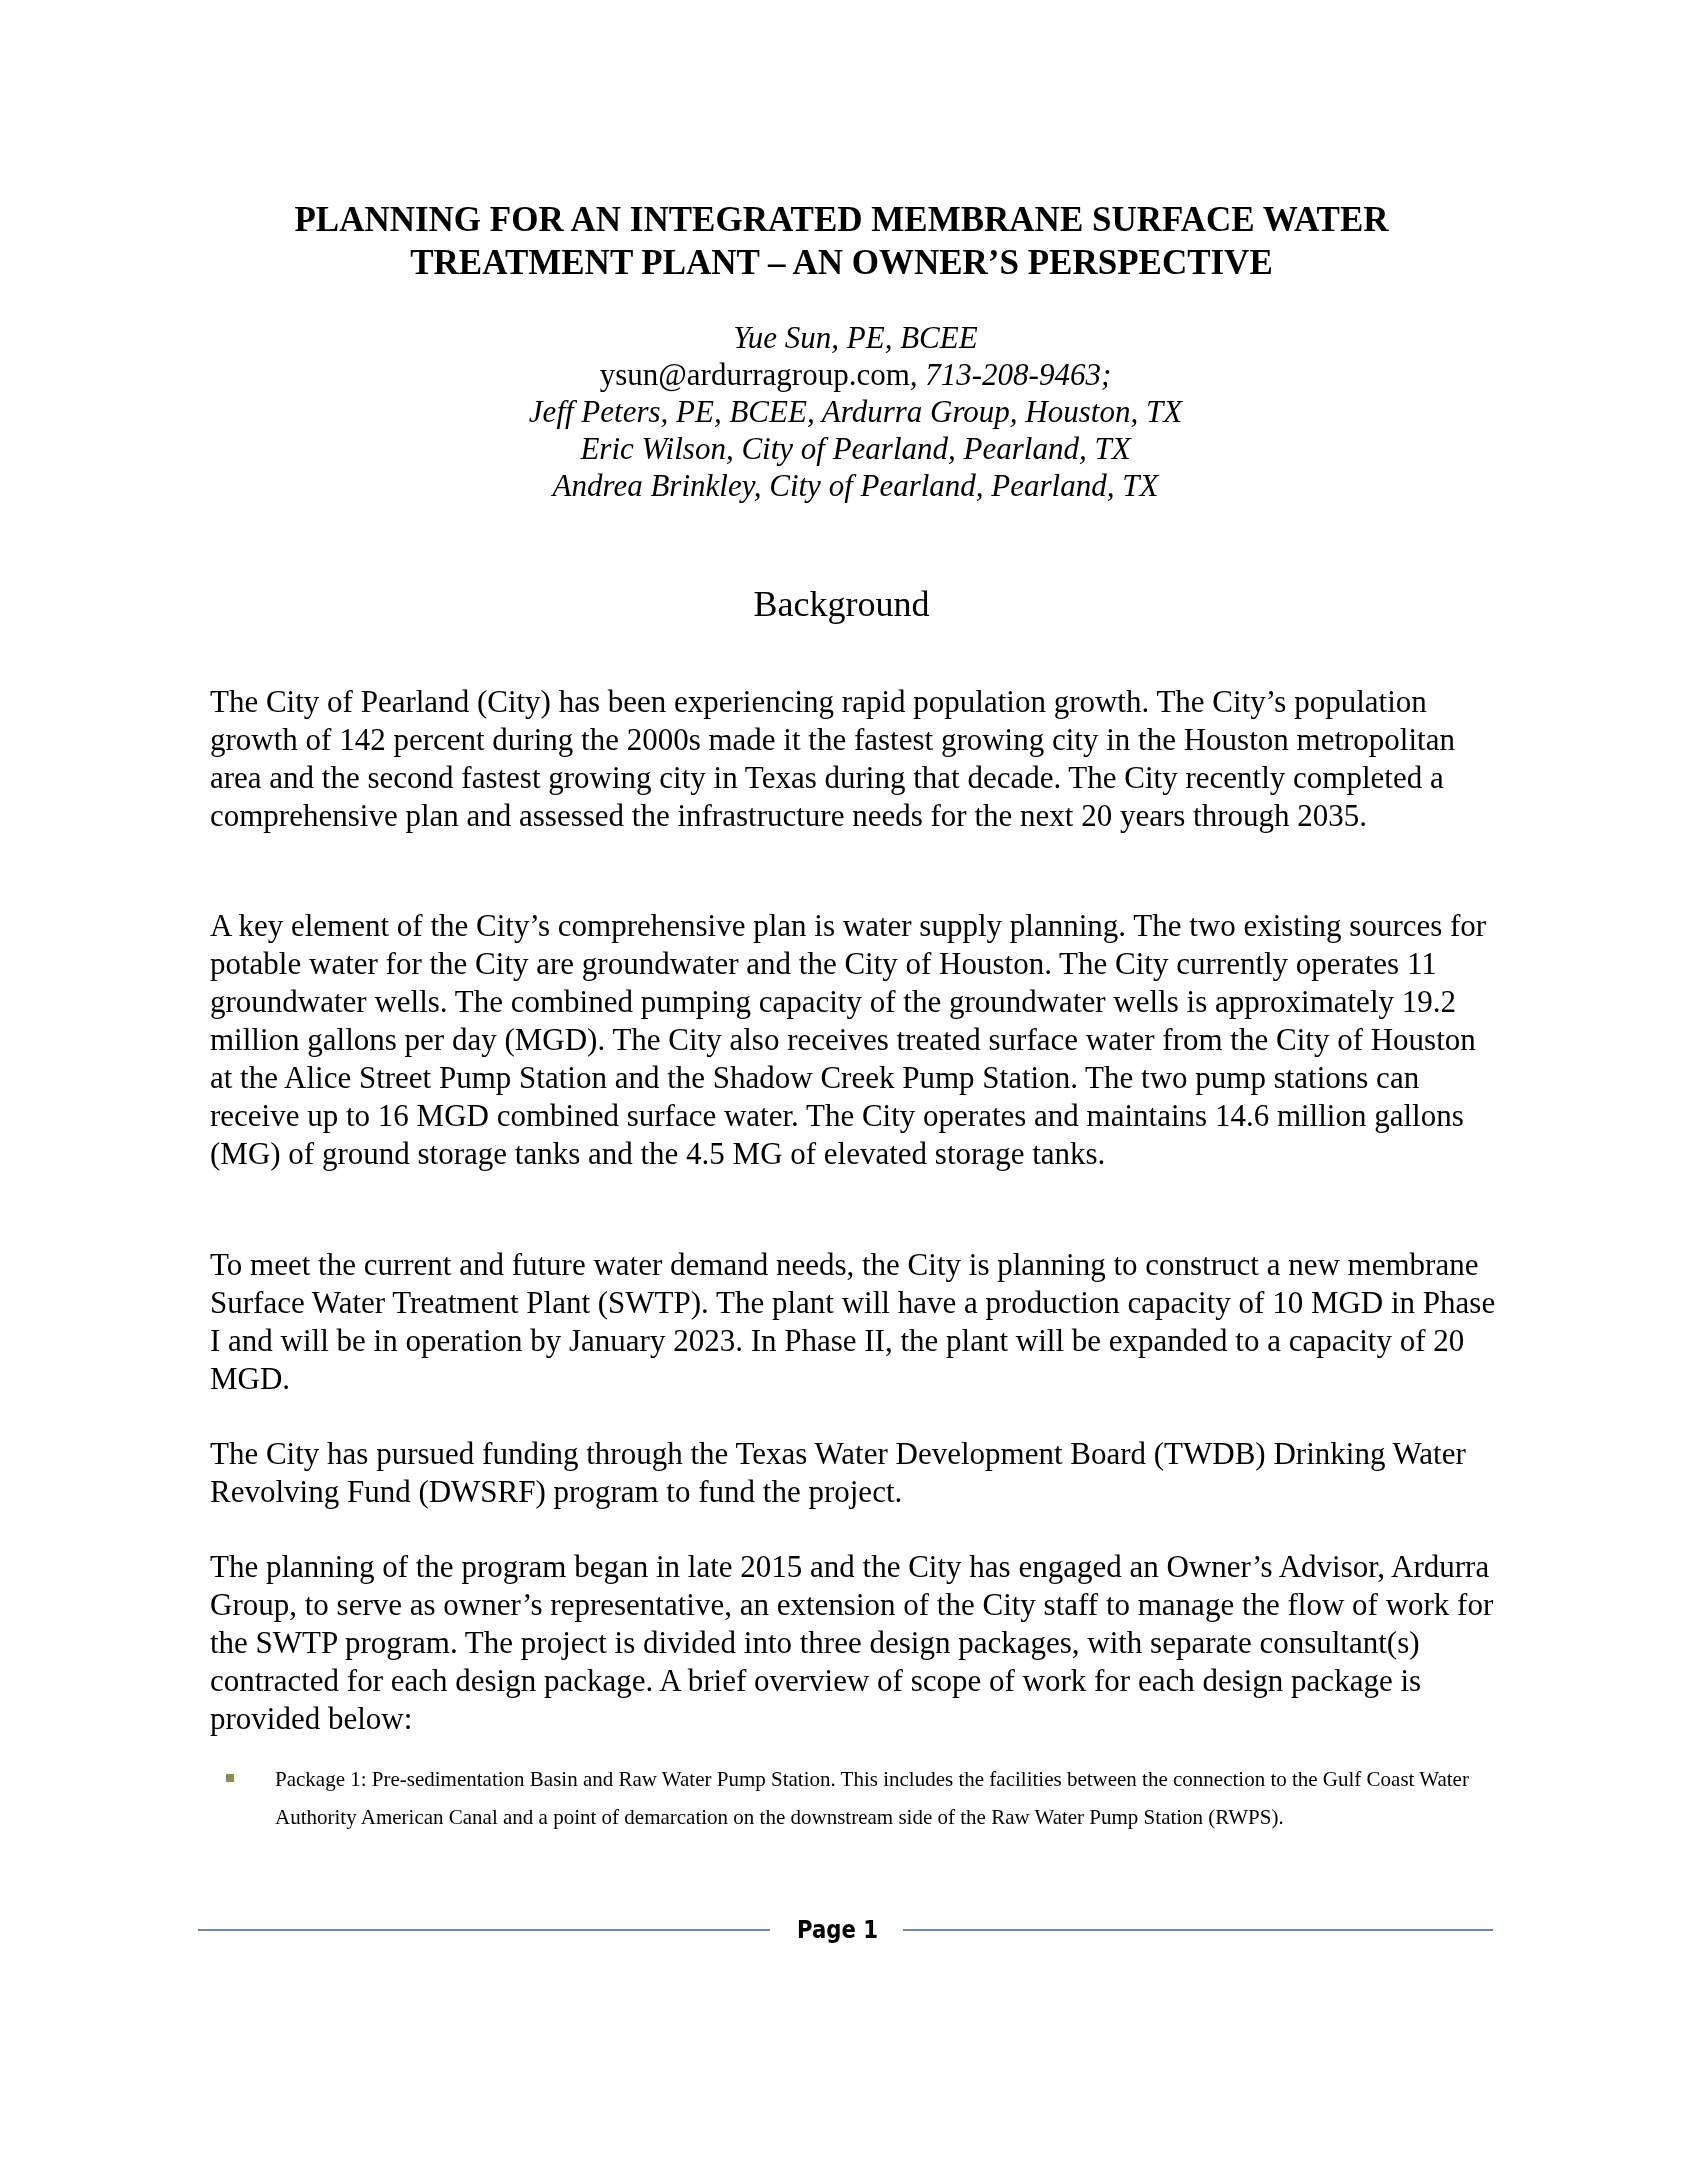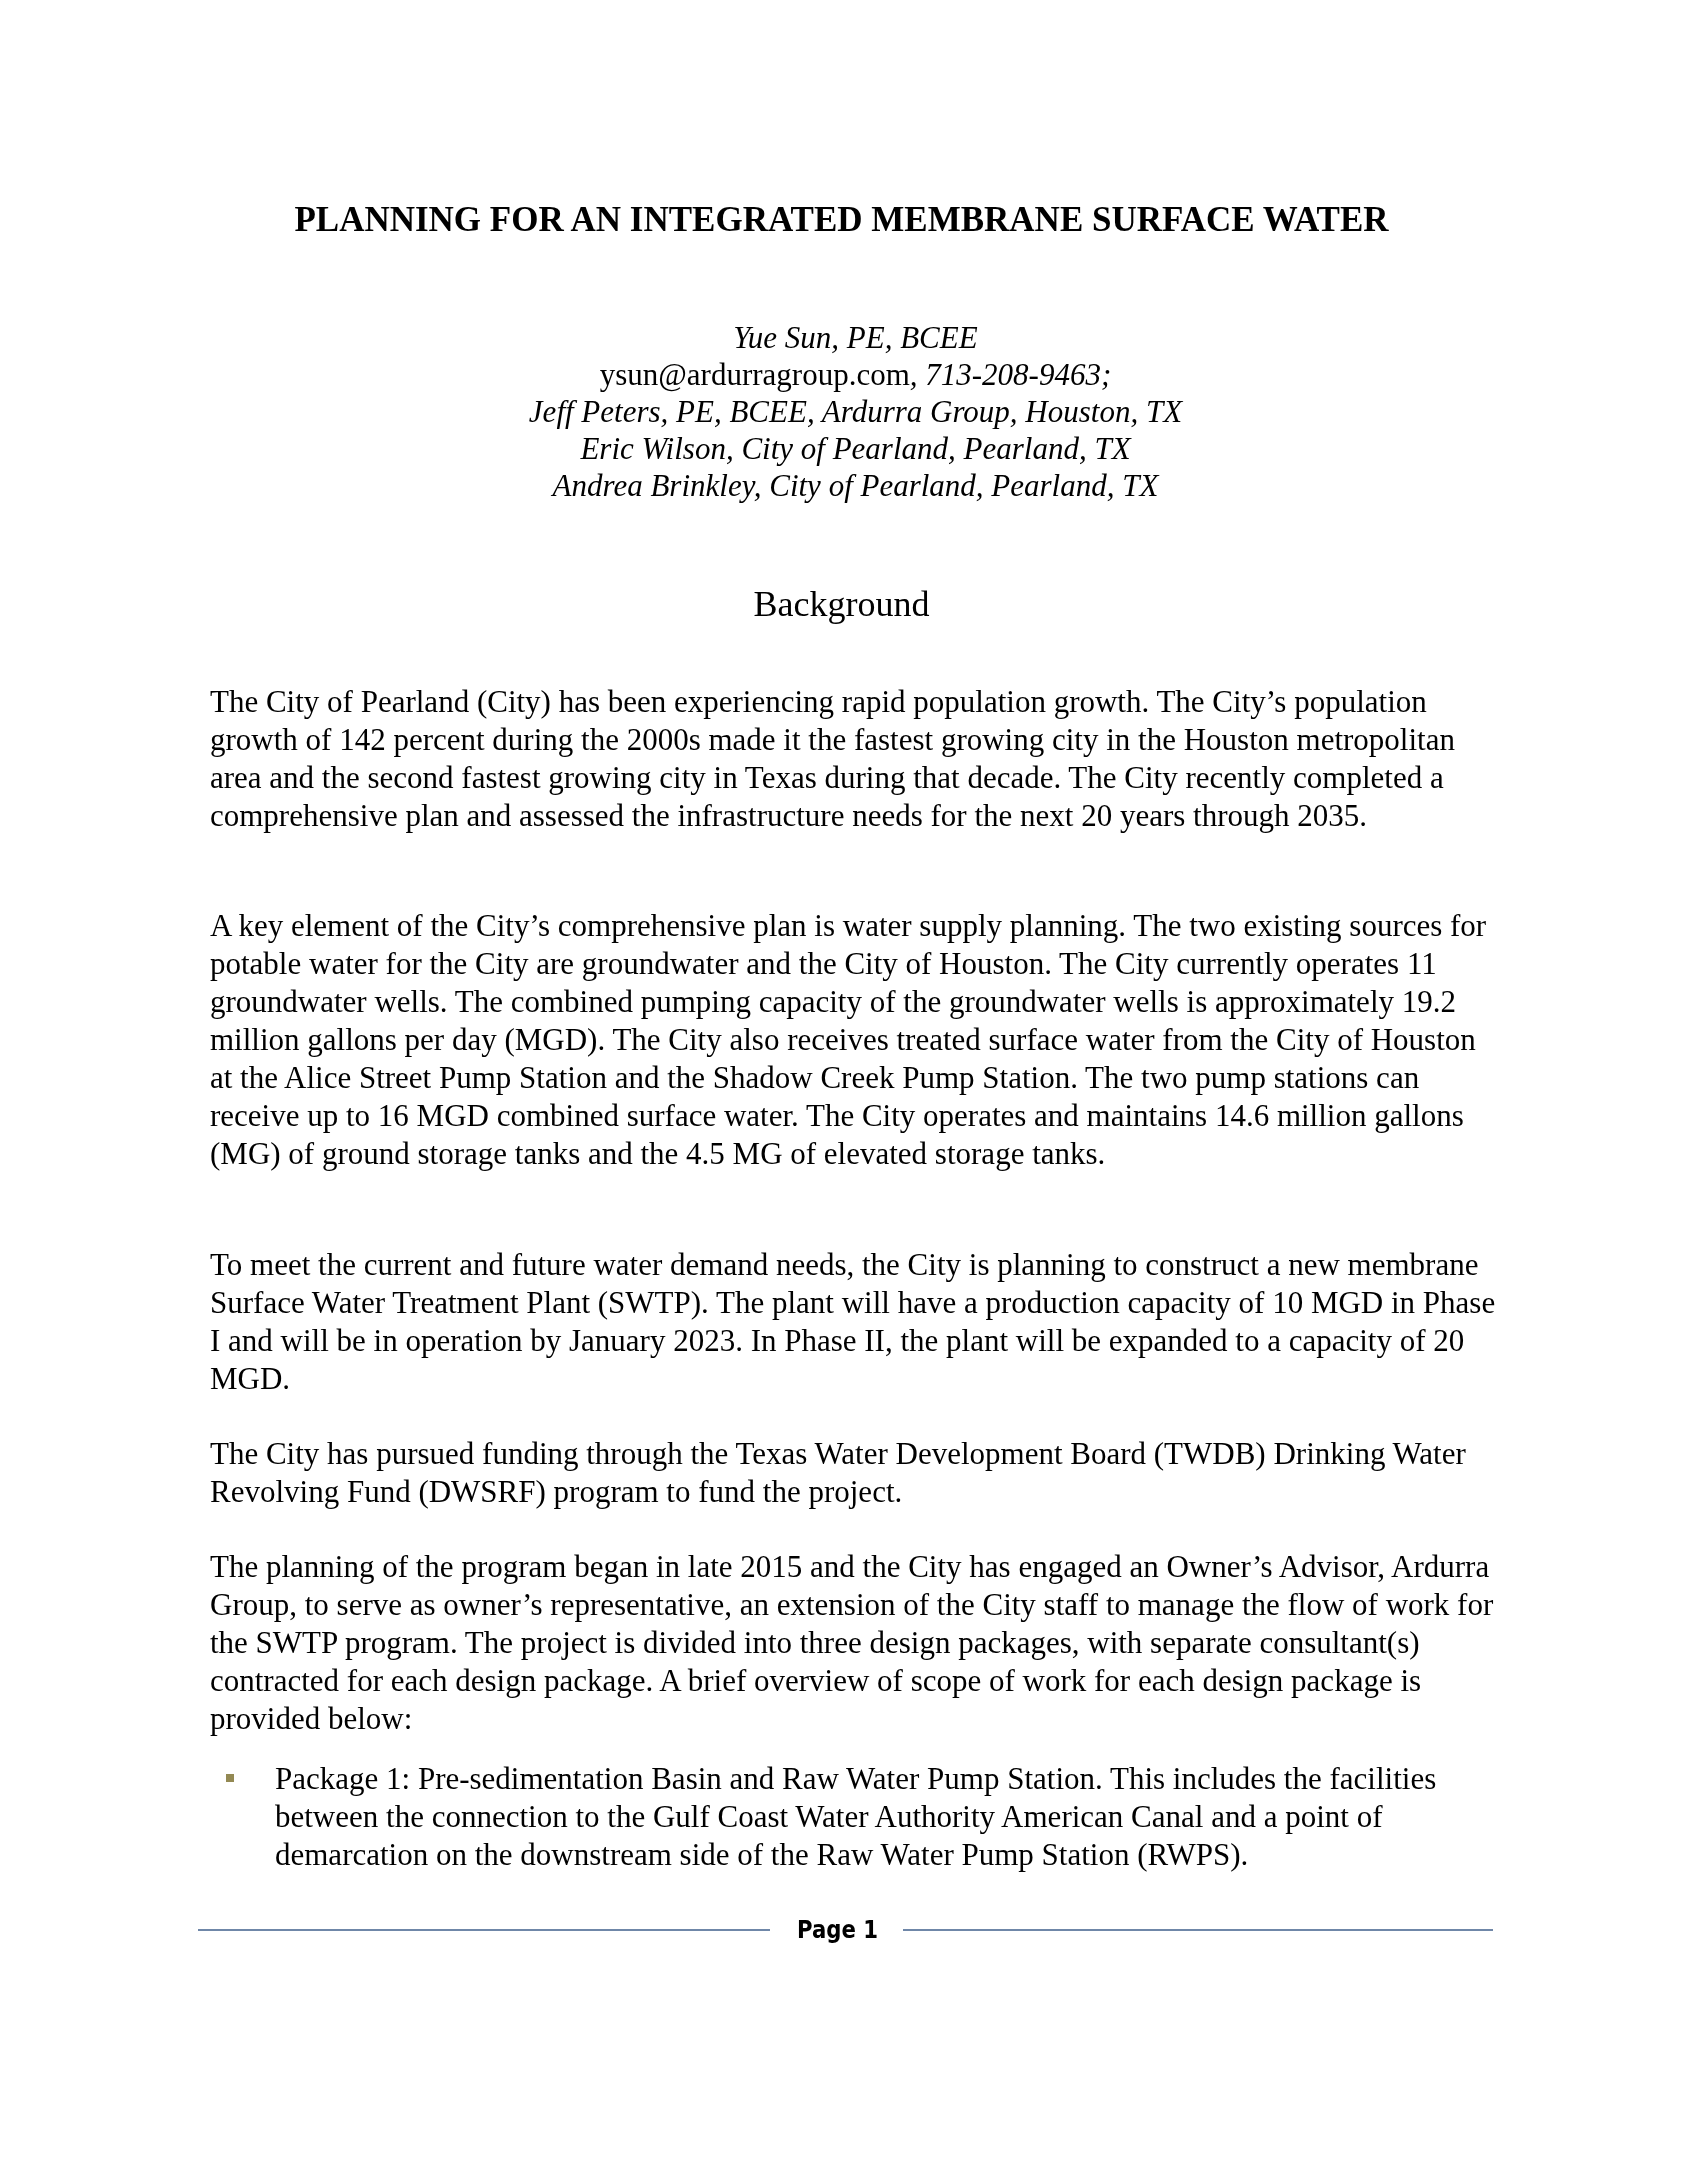--- a/index.html
+++ b/index.html
@@ -9,36 +9,37 @@
   .title { position: absolute; left: 198px; width: 1287px; top: 198px; text-align: center;
            font-weight: bold; font-size: 35px; line-height: 43px; margin: 0; }
   .authors { position: absolute; left: 212px; width: 1287px; top: 319px; text-align: center;
              font-size: 31px; line-height: 37px; }
   .authors .line { display: block; font-style: italic; }
   .authors .plain { font-style: normal; }
   .section-heading { position: absolute; left: 198px; width: 1287px; top: 582px; text-align: center;
                      font-weight: normal; font-size: 36px; line-height: 44px; margin: 0; }
   .para { position: absolute; left: 198px; width: 1287px; font-size: 31px; line-height: 38px; margin: 12px; }
   .bullet-list { position: absolute; left: 198px; width: 1287px; top: 1760px; margin: 0; padding: 0; list-style: none; }
-  .bullet-item { position: relative; padding-left: 77px; font-size: 31px; line-height: 38px; }
+  .bullet-item { position: relative; padding-left: 77px; font-size: 21px; line-height: 38px; }
   .bullet-marker { position: absolute; left: 28px; top: 14px; width: 8px; height: 8px; background: #938953; }
   .footer { position: absolute; left: 198px; width: 1295px; top: 1910px; height: 40px; }
   .footer-line { position: absolute; top: 19px; height: 2px; background: #6f87a8; }
   .footer-line.left { left: 0; width: 572px; }
   .footer-line.right { left: 705px; width: 590px; }
   .footer-page { position: absolute; left: 580px; width: 119px; top: 0; text-align: center;
                  font-family: "DejaVu Sans", sans-serif; font-weight: bold; font-size: 25px; line-height: 40px; transform: scaleX(0.85); }
 </style>
 </head>
 <body>
 
 <div class="page">
 
   <h1 class="title">
     <span>PLANNING FOR AN INTEGRATED MEMBRANE SURFACE WATER</span><br>
+    <span>TREATMENT PLANT – AN OWNER’S PERSPECTIVE</span>
   </h1>
 
   <div class="authors">
     <span class="line">Yue Sun, PE, BCEE</span>
     <span class="line"><span class="plain">ysun@ardurragroup.com</span><span>, 713-208-9463;</span></span>
     <span class="line">Jeff Peters, PE, BCEE, Ardurra Group, Houston, TX</span>
     <span class="line">Eric Wilson, City of Pearland, Pearland, TX</span>
     <span class="line">Andrea Brinkley, City of Pearland, Pearland, TX</span>
   </div>
 

